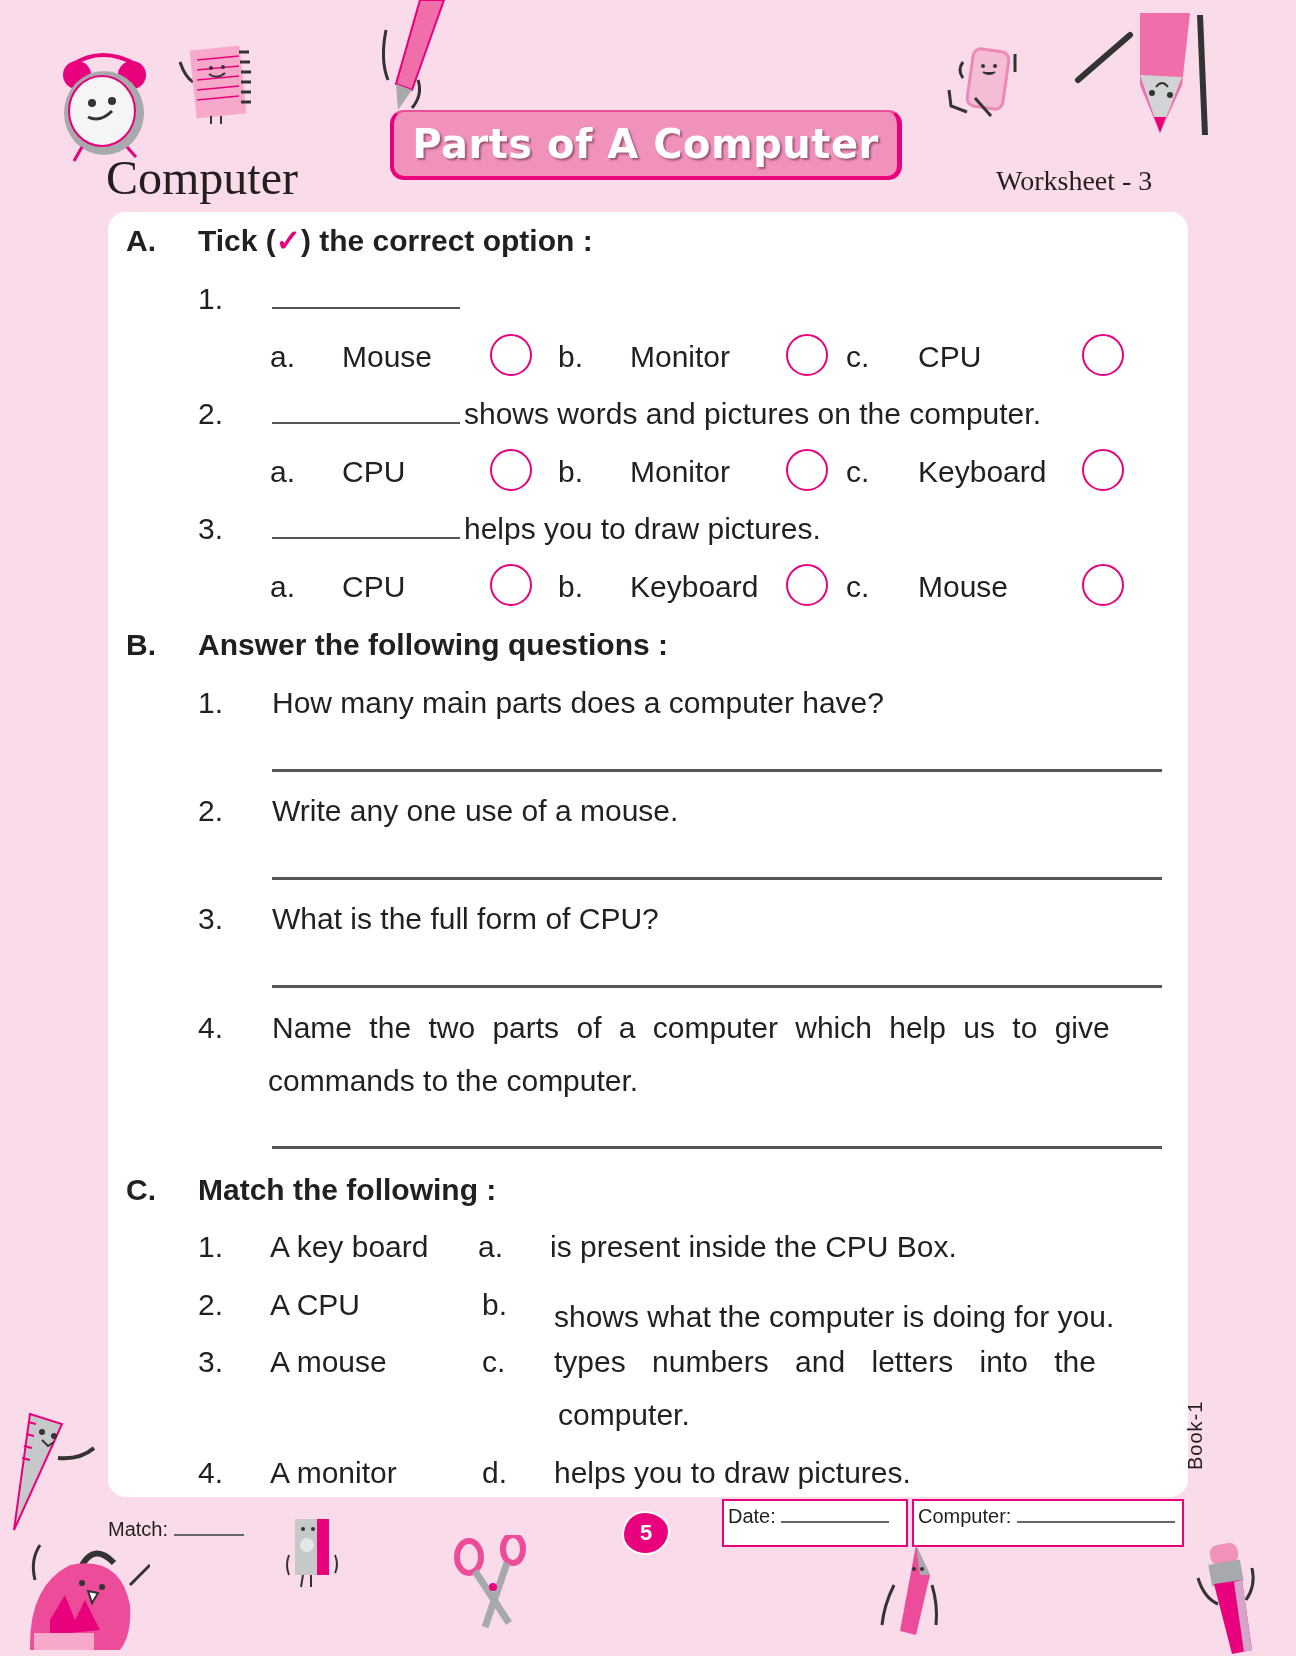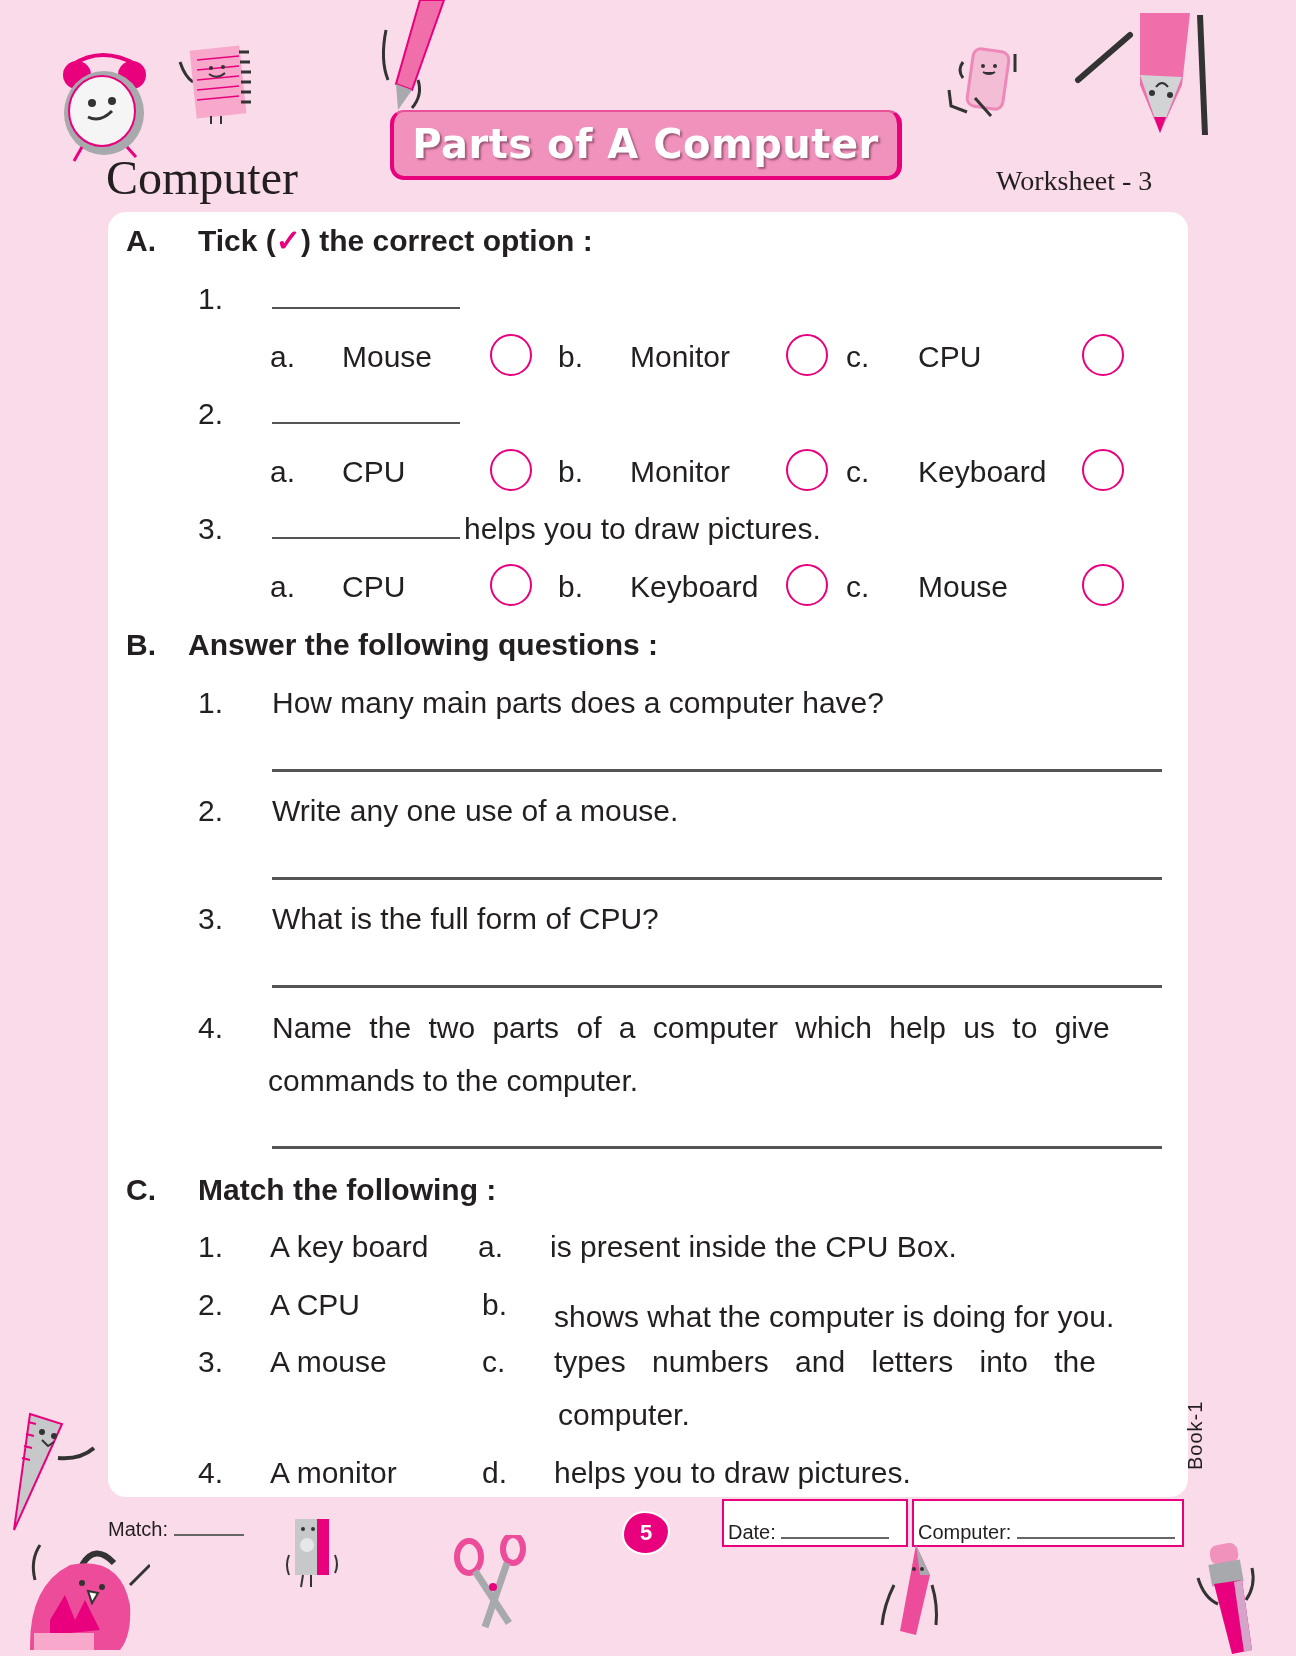--- a/index.html
+++ b/index.html
@@ -42,21 +42,21 @@
   .circle {
     position:absolute; width:42px; height:42px;
     border:2px solid #e8007d; border-radius:50%; box-sizing:border-box;
   }
   .blank { display:inline-block; width:188px; border-bottom:2px solid #555; height:22px; margin-right:4px; vertical-align:baseline; }
   .answer-line { position:absolute; left:272px; width:890px; border-bottom:3px solid #555; height:0; }
   .tick { color:#e8007d; }
   .footer-text { position:absolute; font-size:20px; color:#231f20; white-space:nowrap; }
   .footbox {
     position:absolute; top:1499px; height:48px; border:2px solid #e8007d;
-    background:#fff; box-sizing:border-box; padding:20px 0 0 4px;
+    background:#fff; box-sizing:border-box; padding:4px 0 0 4px;
     font-size:20px; white-space:nowrap;
   }
   .uline { display:inline-block; border-bottom:2px solid #666; vertical-align:baseline; height:4px; }
   .page-badge {
     left:624px; top:1513px; width:44px; height:40px;
     background:#e8007d; border-radius:45% 55% 50% 50% / 55% 45% 55% 45%;
     box-shadow: 0 0 0 2px #fff;
     color:#fff; font-size:22px; font-weight:bold;
     display:flex; align-items:center; justify-content:center;
   }
@@ -150,21 +150,21 @@
   <div class="txt" style="left:342px;top:342px;">Mouse</div>
   <div class="circle" style="left:490px;top:334px;"></div>
   <div class="txt" style="left:558px;top:342px;">b.</div>
   <div class="txt" style="left:630px;top:342px;">Monitor</div>
   <div class="circle" style="left:786px;top:334px;"></div>
   <div class="txt" style="left:846px;top:342px;">c.</div>
   <div class="txt" style="left:918px;top:342px;">CPU</div>
   <div class="circle" style="left:1082px;top:334px;"></div>
 
   <div class="txt" style="left:198px;top:399px;">2.</div>
-  <div class="txt" style="left:272px;top:399px;"><span class="blank"></span></div>
+  <div class="txt" style="left:272px;top:399px;"><span class="blank"></span><span>shows words and pictures on the computer.</span></div>
   <div class="txt" style="left:270px;top:457px;">a.</div>
   <div class="txt" style="left:342px;top:457px;">CPU</div>
   <div class="circle" style="left:490px;top:449px;"></div>
   <div class="txt" style="left:558px;top:457px;">b.</div>
   <div class="txt" style="left:630px;top:457px;">Monitor</div>
   <div class="circle" style="left:786px;top:449px;"></div>
   <div class="txt" style="left:846px;top:457px;">c.</div>
   <div class="txt" style="left:918px;top:457px;">Keyboard</div>
   <div class="circle" style="left:1082px;top:449px;"></div>
 
@@ -176,21 +176,21 @@
   <div class="txt" style="left:558px;top:572px;">b.</div>
   <div class="txt" style="left:630px;top:572px;">Keyboard</div>
   <div class="circle" style="left:786px;top:564px;"></div>
   <div class="txt" style="left:846px;top:572px;">c.</div>
   <div class="txt" style="left:918px;top:572px;">Mouse</div>
   <div class="circle" style="left:1082px;top:564px;"></div>
 </div>
 
 <div>
   <div class="txt bold" style="left:126px;top:630px;">B.</div>
-  <div class="txt bold" style="left:188px;top:630px;">Answer the following questions :</div>
+  <div class="txt bold" style="left:198px;top:630px;">Answer the following questions :</div>
 
   <div class="txt" style="left:198px;top:688px;">1.</div>
   <div class="txt" style="left:272px;top:688px;">How many main parts does a computer have?</div>
   <div class="answer-line" style="top:769px;"></div>
 
   <div class="txt" style="left:198px;top:796px;">2.</div>
   <div class="txt" style="left:272px;top:796px;">Write any one use of a mouse.</div>
   <div class="answer-line" style="top:877px;"></div>
 
   <div class="txt" style="left:198px;top:904px;">3.</div>

